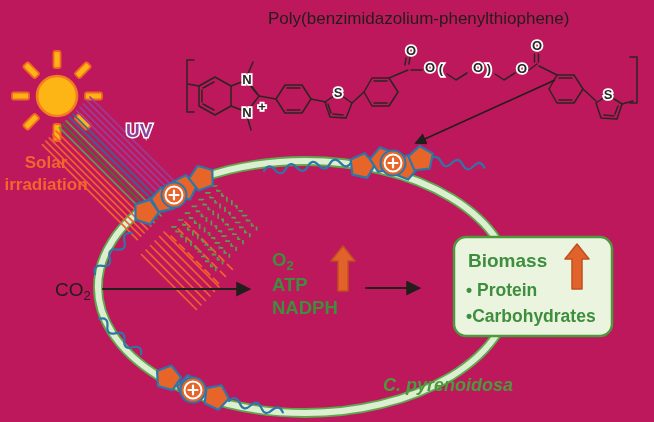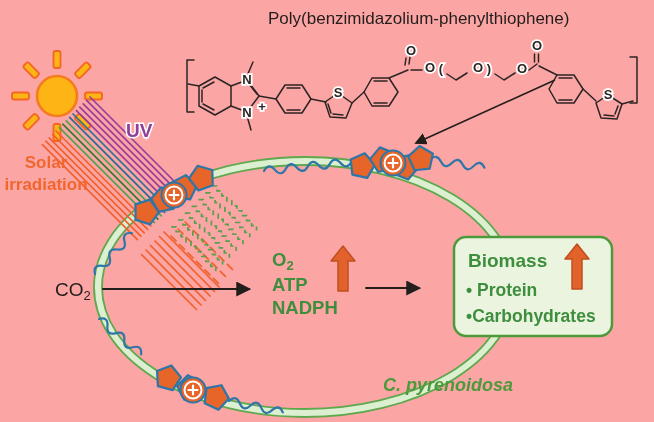--- a/index.html
+++ b/index.html
@@ -1,16 +1,16 @@
 <!DOCTYPE html>
 <html><head>
 <meta charset="utf-8">
 <style>
   html,body{margin:0;padding:0;background:#fff;}
-  .stage{position:relative;width:654px;height:422px;background:#fca5a5;overflow:hidden;
+  .stage{position:relative;width:654px;height:422px;background:#be185d;overflow:hidden;
          font-family:"Liberation Sans",sans-serif;}
   svg{position:absolute;left:0;top:0;}
   text{font-family:"Liberation Sans",sans-serif;}
   .title-text{font-size:17px;fill:#221e1b;}
   .solar-text{font-size:17px;fill:#F1662C;font-weight:600;text-anchor:middle;}
   .uv-text{font-size:19px;fill:#8E3F9B;font-weight:600;paint-order:stroke;stroke:#ffffff;stroke-width:3px;}
   .black-label{font-size:19px;fill:#221e1b;}
   .green-label{font-size:18.5px;fill:#3E8E3E;font-weight:600;}
   .species-text{font-size:18px;fill:#4C9A3C;font-weight:600;font-style:italic;}
   .box-title{font-size:19px;fill:#3E8E3E;font-weight:600;}

